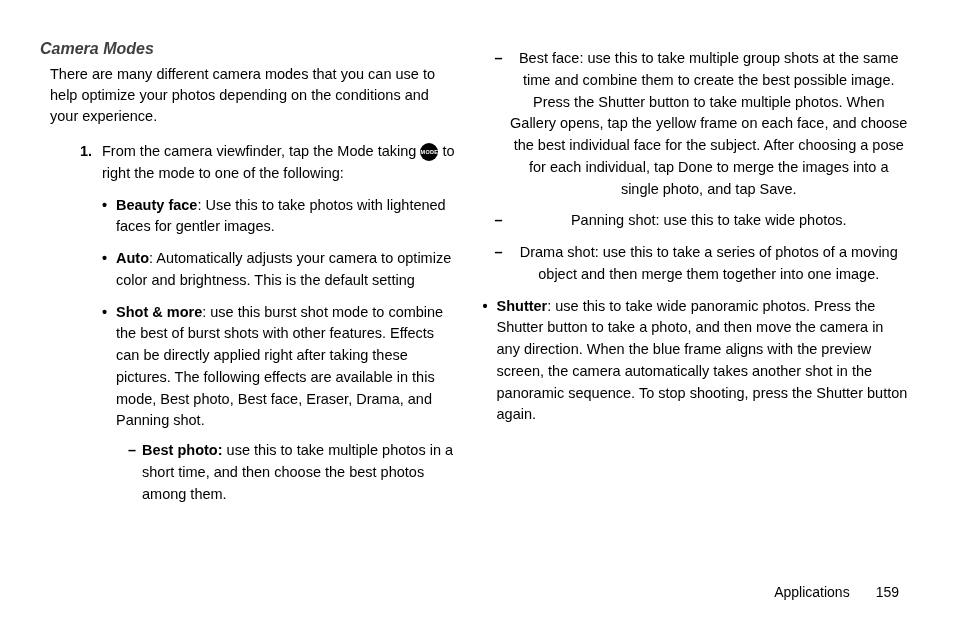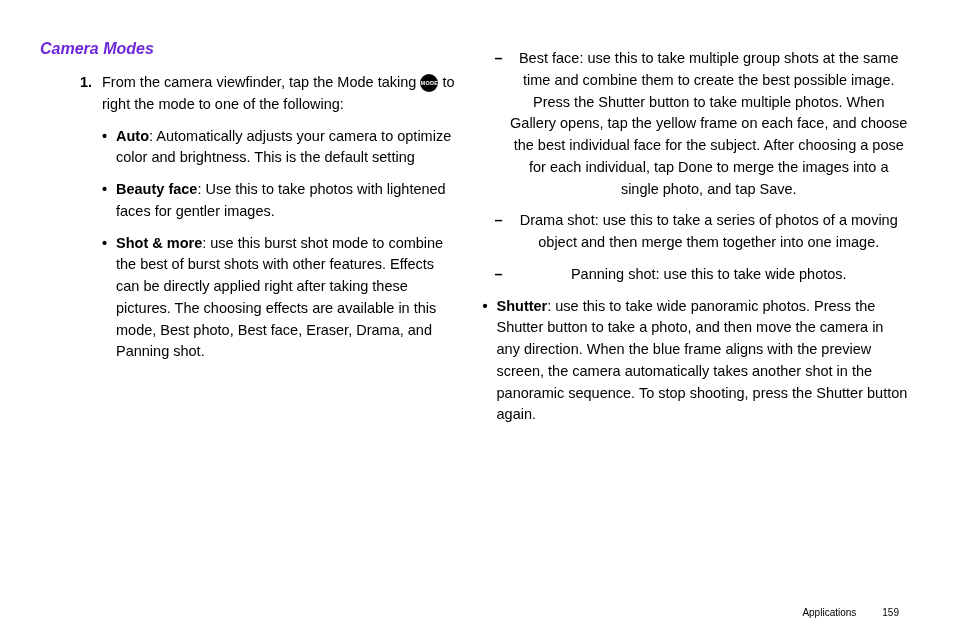--- a/index.html
+++ b/index.html
@@ -18,25 +18,25 @@
       position: relative;
     }
     .columns {
       display: flex;
       gap: 40px;
     }
     .col {
       flex: 1;
     }
     .section-heading {
-      color: #6d28d9;
+      color: #404040;
       font-style: italic;
       font-weight: bold;
       font-size: 16px;
-      margin-bottom: 14px;
+      margin-bottom: 6px;
     }
     .intro {
       line-height: 1.45;
       margin-bottom: 14px;
       margin-left: 10px;
     }
     ol.step-list {
       margin-left: 36px;
       padding-left: 20px;
     }
@@ -106,59 +106,63 @@
       top: 0;
       font-weight: bold;
     }
     .narrow {
       font-family: "Arial Narrow", Arial, sans-serif;
       font-stretch: condensed;
       font-size: 14.5px;
     }
     .footer {
       position: absolute;
-      bottom: 18px;
+      bottom: 36px;
       right: 55px;
-      font-size: 10px;
+      font-size: 14px;
     }
     .footer .sec {
       margin-right: 26px;
     }
     .col-right-root {
       list-style: none;
     }
   </style>
 </head>
 <body>
 
 <div class="columns">
   <div class="col">
     <h3 class="section-heading">Camera Modes</h3>
+    <p class="intro">There are many different camera modes that you can use to help optimize your photos depending on the conditions and your experience.</p>
     <ol class="step-list">
       <li>
         <span class="step-text">
           <span>From the camera viewfinder, tap the Mode taking </span><span class="mode-badge">MODE</span><span> to right the mode to one of the following:</span>
         </span>
         <ul class="bullet-list narrow">
+          <li><span class="bterm">Beauty face</span><span>: Use this to take photos with lightened faces for gentler images.</span></li>
           <li><span class="bterm">Auto</span><span>: Automatically adjusts your camera to optimize color and brightness. This is the default setting</span></li>
-          <li><span class="bterm">Beauty face</span><span>: Use this to take photos with lightened faces for gentler images.</span></li>
-          <li><span class="bterm">Shot &amp; more</span><span>: use this burst shot mode to combine the best of burst shots with other features. Effects can be directly applied right after taking these pictures. The choosing effects are available in this mode, Best photo, Best face, Eraser, Drama, and Panning shot.</span>
+          <li><span class="bterm">Shot &amp; more</span><span>: use this burst shot mode to combine the best of burst shots with other features. Effects can be directly applied right after taking these pictures. The following effects are available in this mode, Best photo, Best face, Eraser, Drama, and Panning shot.</span>
+            <ul class="dash-list">
+              <li><span class="bterm">Best photo:</span><span> use this to take multiple photos in a short time, and then choose the best photos among them.</span></li>
+            </ul>
           </li>
         </ul>
       </li>
     </ol>
   </div>
 
   <div class="col narrow">
     <ul class="col-right-root">
       <li>
         <ul class="dash-list" style="margin-left:0;text-align:center;">
           <li><span class="bterm">Best face</span><span>: use this to take multiple group shots at the same time and combine them to create the best possible image. Press the Shutter button to take multiple photos. When Gallery opens, tap the yellow frame on each face, and choose the best individual face for the subject. After choosing a pose for each individual, tap Done to merge the images into a single photo, and tap Save.</span></li>
+          <li><span class="bterm">Panning shot</span><span>: use this to take wide photos.</span></li>
           <li><span class="bterm">Drama shot</span><span>: use this to take a series of photos of a moving object and then merge them together into one image.</span></li>
-          <li><span class="bterm">Panning shot</span><span>: use this to take wide photos.</span></li>
         </ul>
       </li>
     </ul>
     <ul class="bullet-list" style="margin-left:-12px;">
       <li><span class="bterm">Shutter</span><span>: use this to take wide panoramic photos. Press the Shutter button to take a photo, and then move the camera in any direction. When the blue frame aligns with the preview screen, the camera automatically takes another shot in the panoramic sequence. To stop shooting, press the Shutter button again.</span></li>
     </ul>
   </div>
 </div>
 
 <div class="footer">

